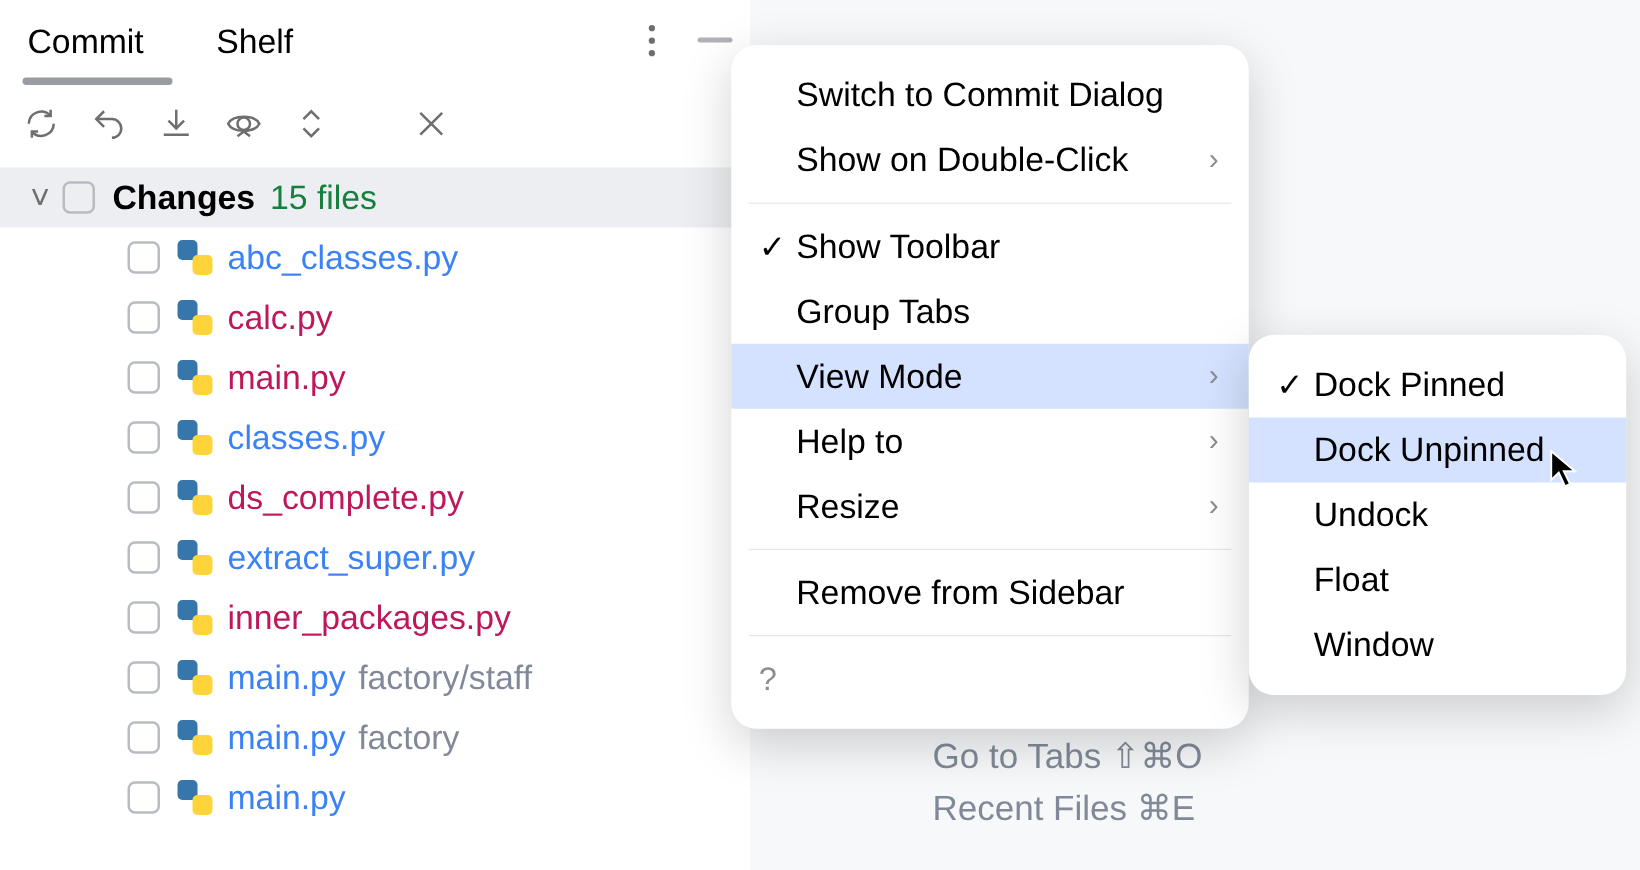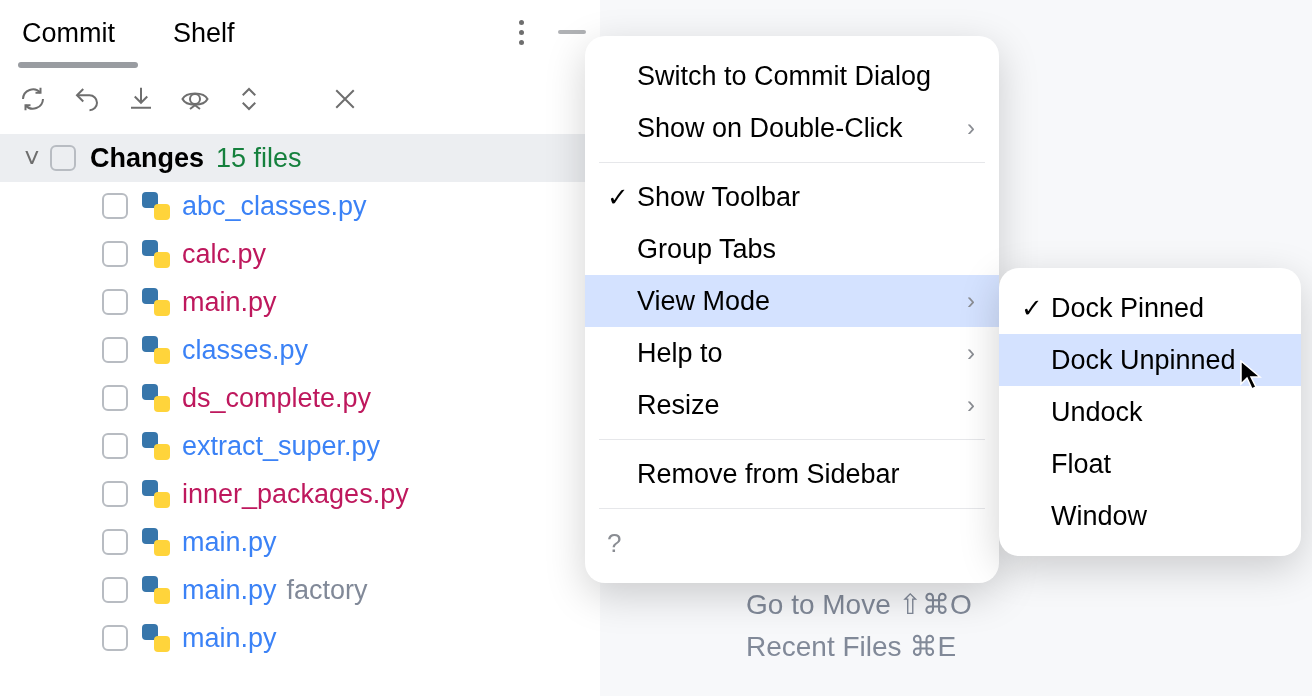--- a/index.html
+++ b/index.html
@@ -194,37 +194,38 @@
           </div>
           <div class="tree-row">
             <span class="checkbox"></span>
             <span class="py-icon"></span>
             <span class="fname green">inner_packages.py</span>
           </div>
           <div class="tree-row">
             <span class="checkbox"></span>
             <span class="py-icon"></span>
             <span class="fname ">main.py</span>
+            <span class="fpath">factory/staff</span>
           </div>
           <div class="tree-row">
             <span class="checkbox"></span>
             <span class="py-icon"></span>
             <span class="fname ">main.py</span>
             <span class="fpath">factory</span>
           </div>
           <div class="tree-row">
             <span class="checkbox"></span>
             <span class="py-icon"></span>
             <span class="fname ">main.py</span>
           </div>
         </div>
     </div>
   </div>
 
-  <div class="bg-hint" style="top:588px">Go to Move ⇧⌘O</div>
+  <div class="bg-hint" style="top:588px">Go to Tabs ⇧⌘O</div>
   <div class="bg-hint" style="top:630px">Recent Files ⌘E</div>
 
   <div class="menu menu-main">
     <div class="menu-item">
       <span class="mi-check"></span>
         <span class="mi-label">Switch to Commit Dialog</span>
     </div>
     <div class="menu-item">
       <span class="mi-check"></span>
         <span class="mi-label">Show on Double-Click</span>

